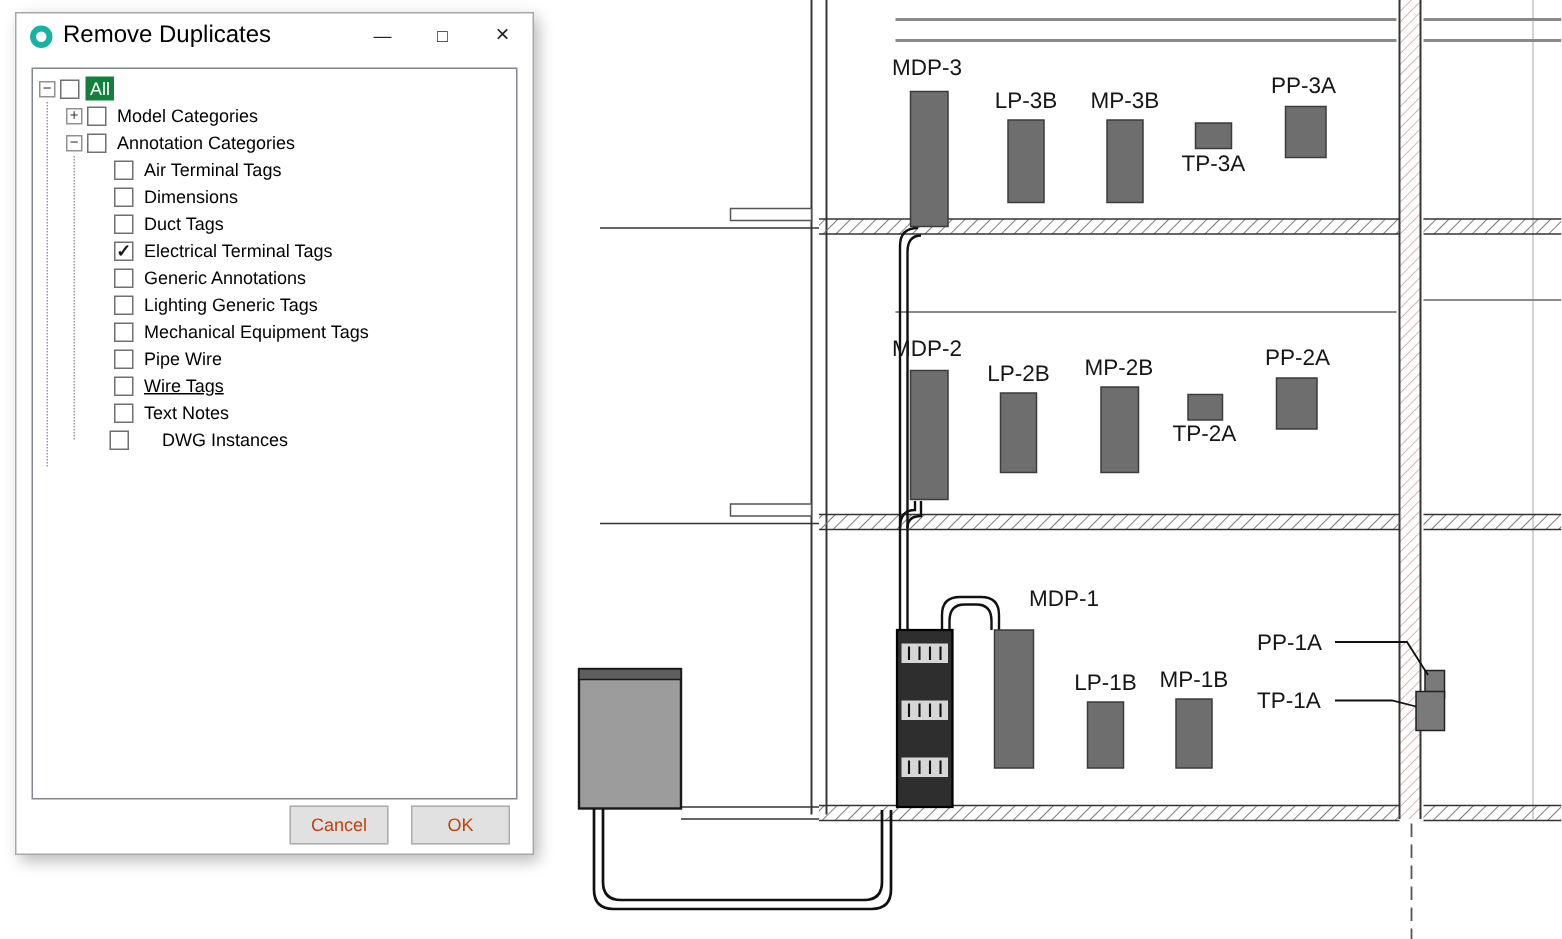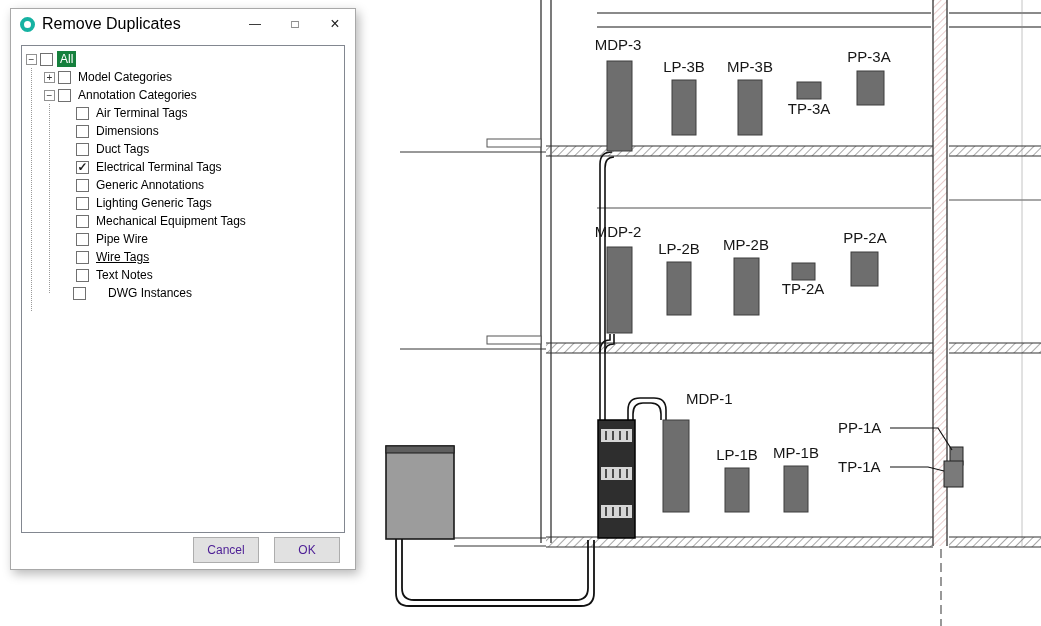--- a/index.html
+++ b/index.html
@@ -37,21 +37,21 @@
   .exp-spacer { width:14px; flex:none; }
   .checkbox { width:13px; height:13px; border:1px solid #707070; background:#fff;
               margin-right:4px; flex:none; font-size:12px; line-height:11px;
               text-align:center; color:#1a1a1a; font-weight:bold; }
   .tree-label { padding:1px 3px; white-space:nowrap; color:#000; }
   .tree-label.selected { background:#15803d; color:#fff; }
   .vline { position:absolute; border-left:1px dotted #9a9a9a; width:0; }
 
   .btn-row { position:absolute; right:15px; bottom:6px; display:flex; gap:15px; }
   .btn { width:66px; height:26px; background:#e1e1e1; border:1px solid #adadad;
-         font-size:12px; color:#4c1d95; display:flex; align-items:center;
+         font-size:12px; color:#c2410c; display:flex; align-items:center;
          justify-content:center; }
 </style>
 </head>
 <body>
 
 <div id="stage">
 
   <svg id="drawing" width="1041" height="626" viewBox="0 0 1041 626">
     <defs>
       <pattern id="floorHatch" width="6" height="6" patternUnits="userSpaceOnUse" patternTransform="rotate(45)">

